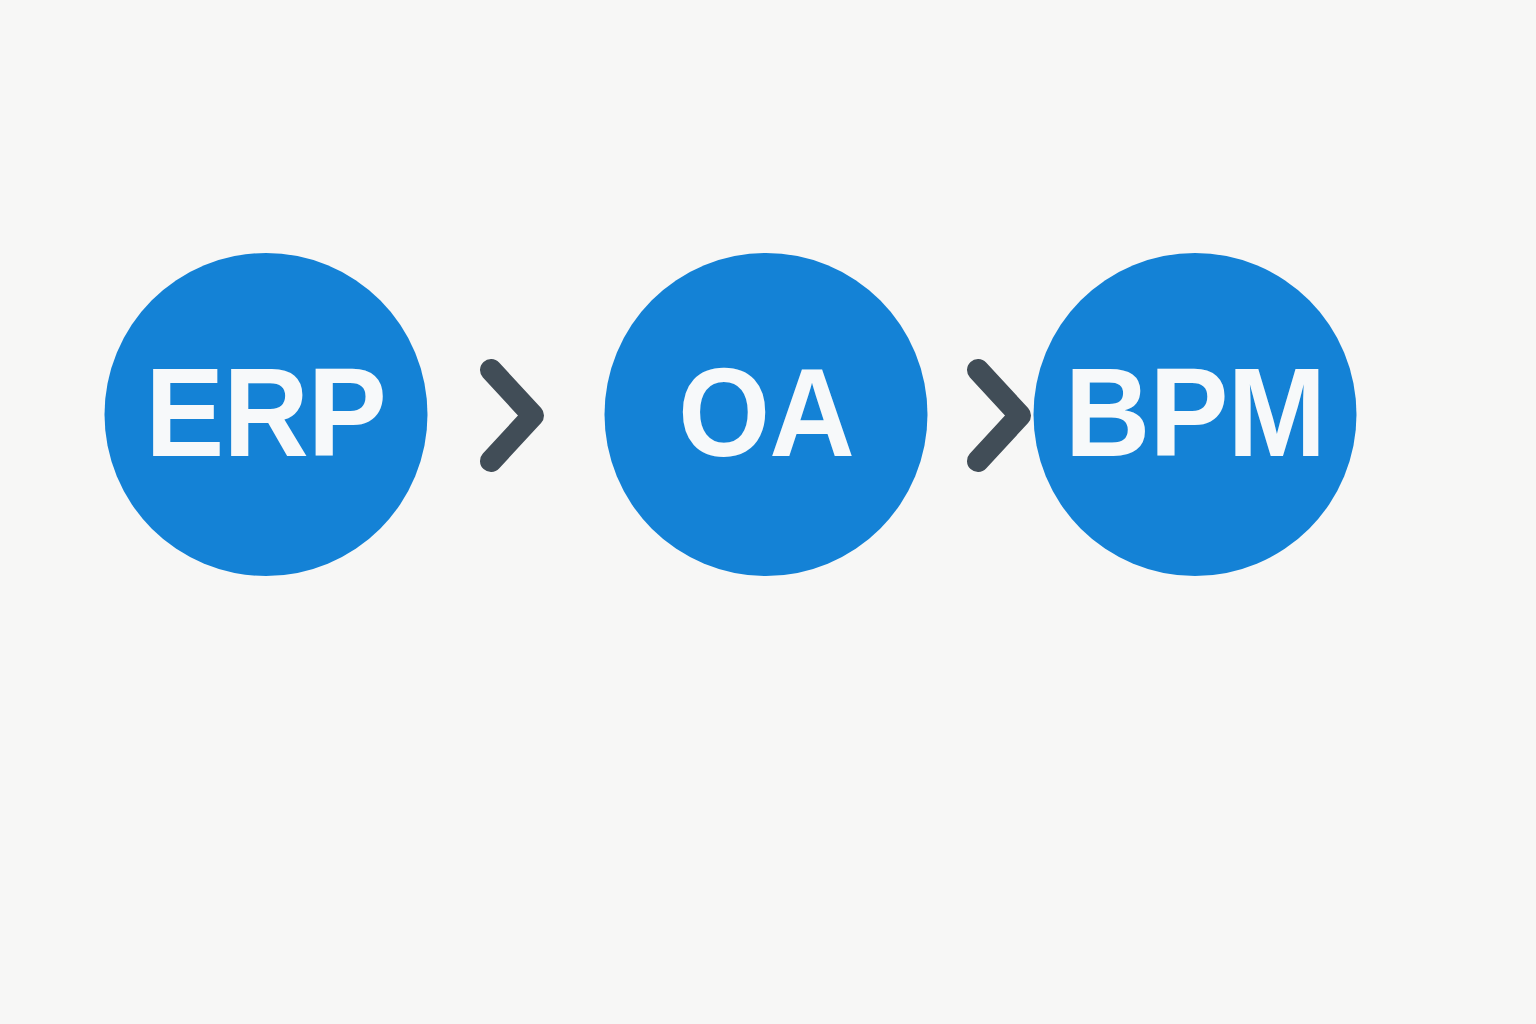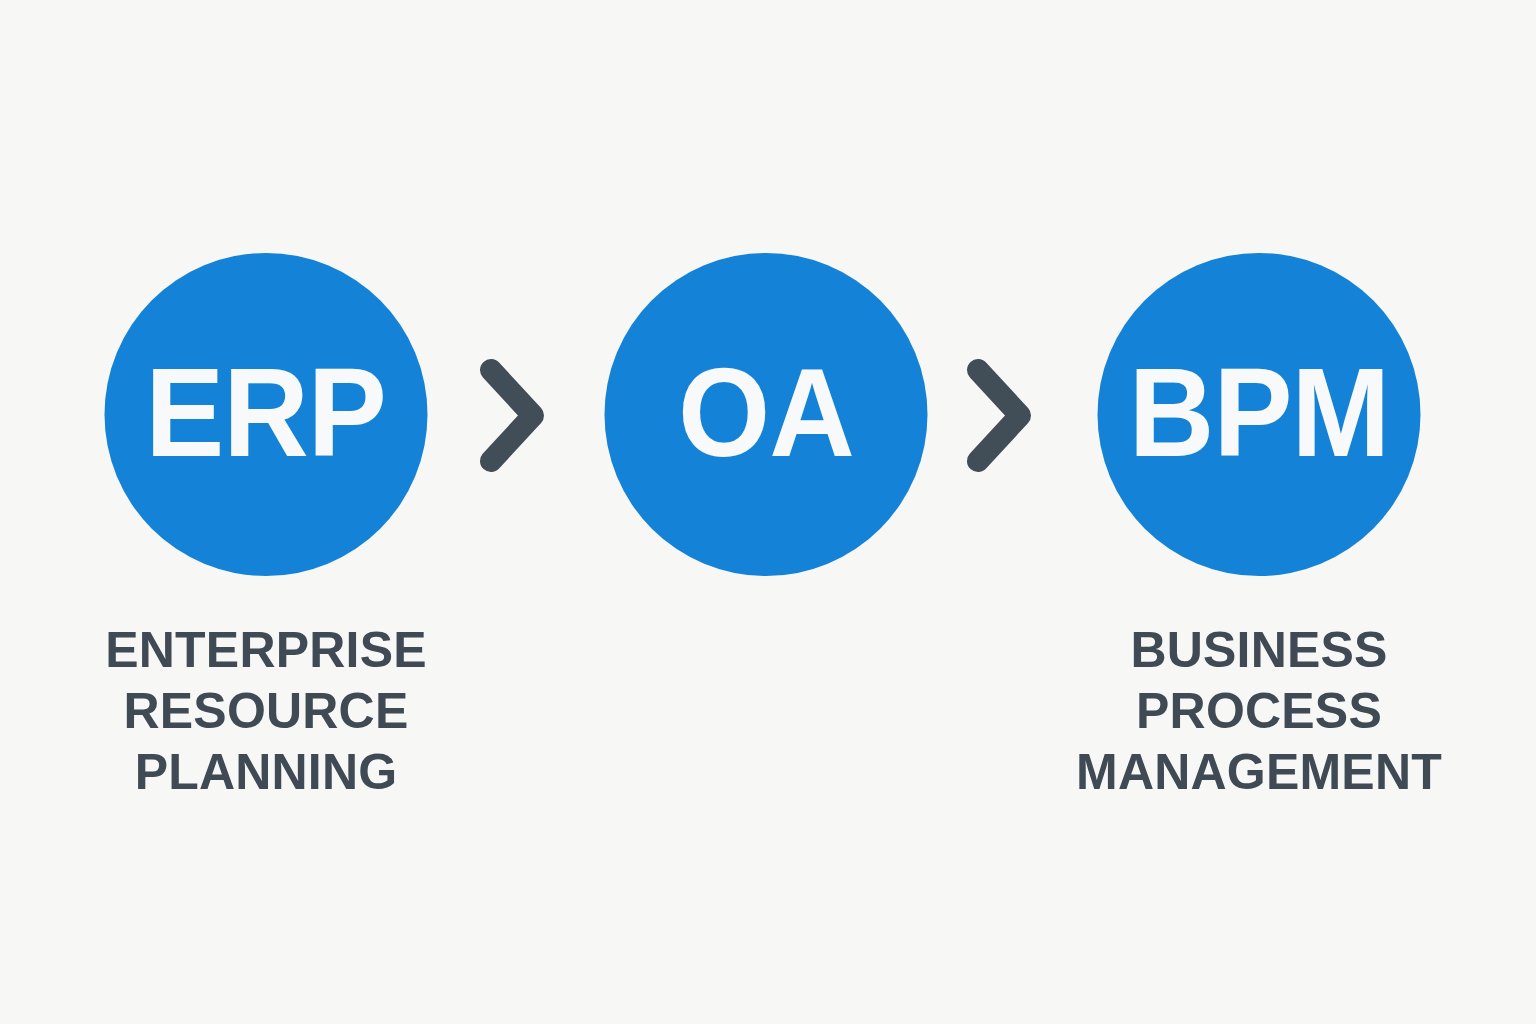--- a/index.html
+++ b/index.html
@@ -23,21 +23,21 @@
 
   
   .node {
     position: absolute;
     top: 0;
     width: 340px;
     height: 1024px;
   }
   .node-1 { left: 96px; }
   .node-2 { left: 596px; }
-  .node-3 { left: 1089px; text-decoration: underline; }
+  .node-3 { left: 1025px; text-decoration: underline; }
 
   .circle {
     position: absolute;
     top: 253px;
     left: 50%;
     transform: translateX(-50%);
     width: 323px;
     height: 323px;
     border-radius: 50%;
     background: #1482d6;
@@ -91,23 +91,20 @@
 </style>
 </head>
 <body>
 
 <div id="canvas">
 
   <div class="node node-1">
     <div class="circle">
       <span class="acronym">ERP</span>
     </div>
-    <div class="label">ENTERPRISE
-RESOURCE
-PLANNING</div>
   </div>
 
   <div class="chevron chevron-1">
     <svg viewBox="0 0 70 115" xmlns="http://www.w3.org/2000/svg">
       <polyline points="14,12 56,57.5 14,103" fill="none" stroke="#414d57" stroke-width="22" stroke-linecap="round" stroke-linejoin="round"></polyline>
     </svg>
   </div>
 
   <div class="node node-2">
     <div class="circle">
@@ -118,18 +115,15 @@
   <div class="chevron chevron-2">
     <svg viewBox="0 0 70 115" xmlns="http://www.w3.org/2000/svg">
       <polyline points="14,12 56,57.5 14,103" fill="none" stroke="#414d57" stroke-width="22" stroke-linecap="round" stroke-linejoin="round"></polyline>
     </svg>
   </div>
 
   <div class="node node-3">
     <div class="circle">
       <span class="acronym">BPM</span>
     </div>
-    <div class="label">BUSINESS
-PROCESS
-MANAGEMENT</div>
   </div>
 
 </div>
 
 </body></html>

